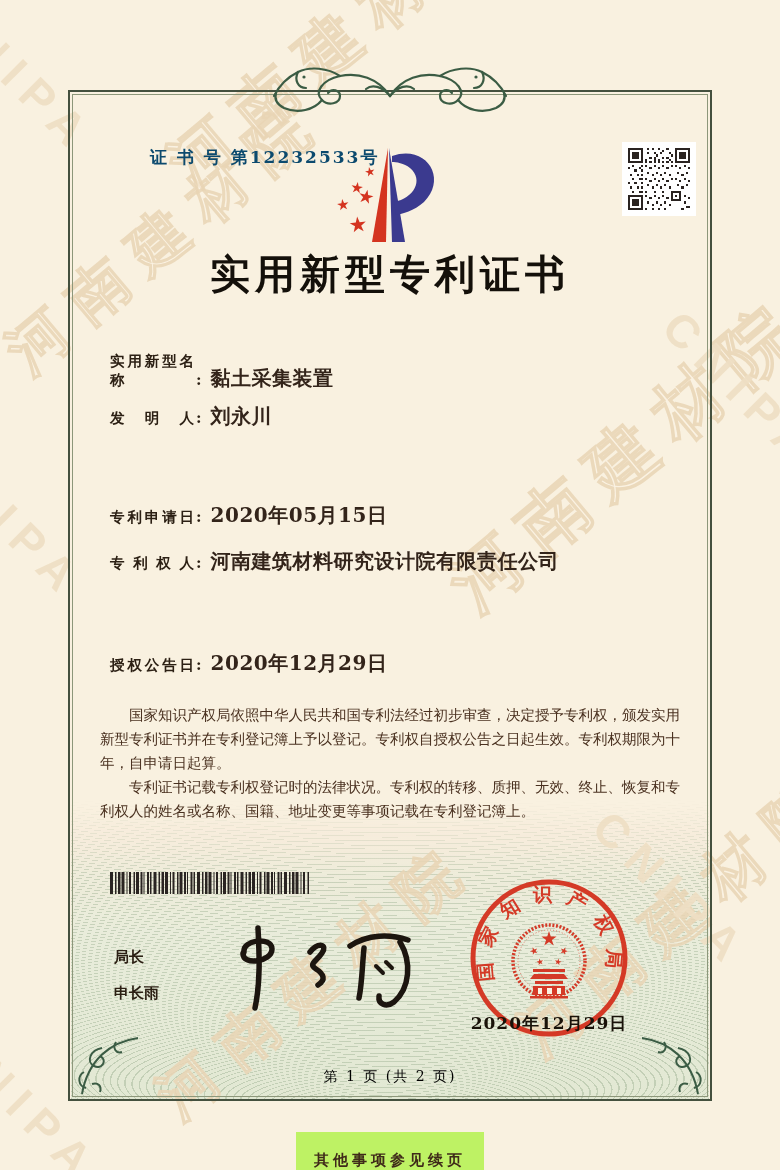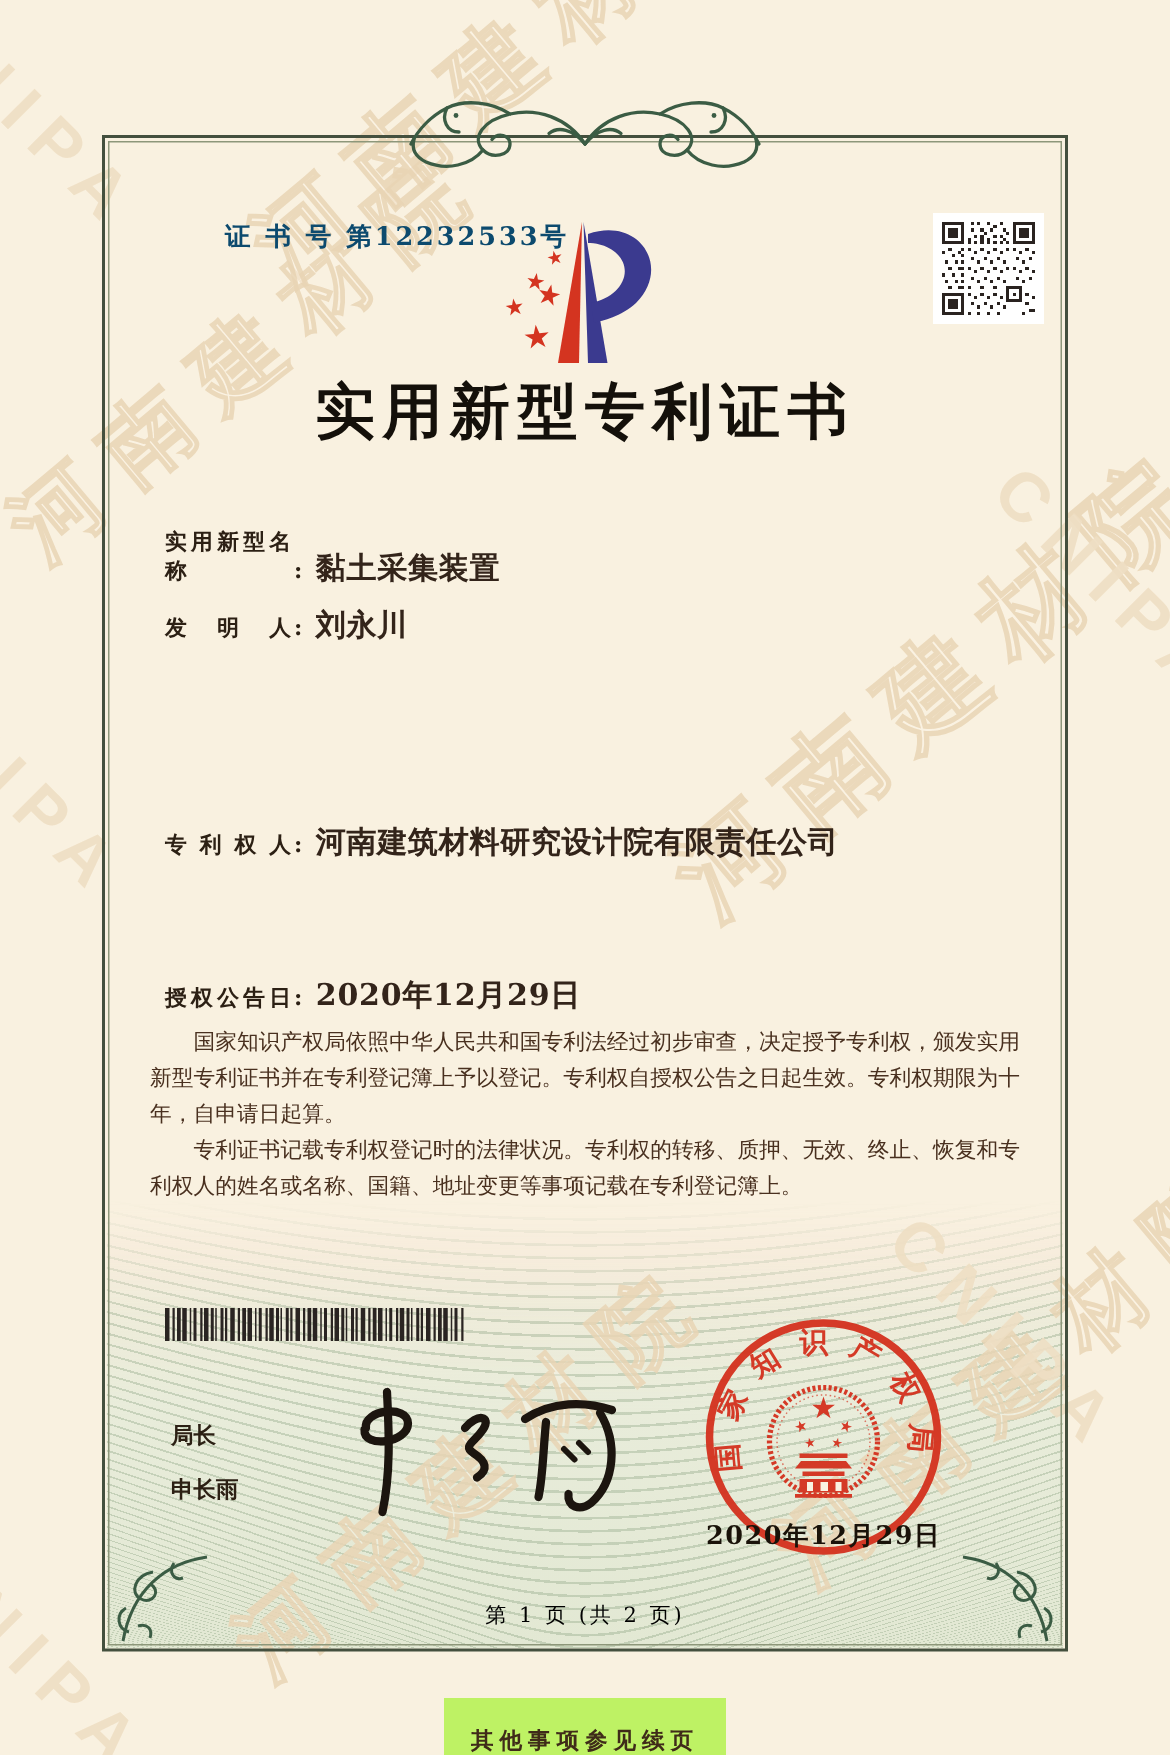--- a/index.html
+++ b/index.html
@@ -53,21 +53,21 @@
       background:#fff; padding:6px;}
   .logo{position:absolute; left:326px; top:144px;}
   .title{position:absolute; left:0; top:247px; width:100%; text-align:center;
          font-size:40px; font-weight:700; letter-spacing:5px; color:#14100a;}
   .frow{position:absolute; left:110px; width:580px; height:24px;}
   .flabel{display:inline-block; width:84px; text-align:justify; text-align-last:justify;
           font-size:14.5px; font-weight:700; vertical-align:baseline;}
   .fcolon{font-size:15px; font-weight:700; margin:0 9px 0 2px;}
   .fvalue{font-size:20px; font-weight:700; color:#33241a; letter-spacing:.5px;}
   .grant2{position:absolute; left:265px; top:0;}
-  .paras{position:absolute; left:100px; top:683px; width:590px;
+  .paras{position:absolute; left:100px; top:703px; width:590px;
          font-size:14.5px; line-height:24px; color:#49301f; font-weight:500;font-family:Liberation Serif, serif;}
   .paras p{margin:0; text-indent:2em;}
   .barcode{position:absolute; left:110px; top:872px;}
   .signer-title{position:absolute; left:114px; top:948px; font-size:15px; font-weight:700;}
   .signer-name{position:absolute; left:114px; top:984px; font-size:15px; font-weight:700;}
   .signature{position:absolute; left:222px; top:922px;}
   .seal{position:absolute; left:464px; top:873px; opacity:.95;}
   .seal-date{position:absolute; left:458px; top:1012px; width:182px; text-align:center;
              font-size:17px; font-weight:700; color:#191209; letter-spacing:1px;}
   .pagenum{position:absolute; left:0; top:1068px; width:100%; text-align:center;
@@ -180,20 +180,23 @@
     </svg>
 
     <div class="title">实用新型专利证书</div>
 
     <div class="frow" style="top:352px">
       <span class="flabel">实用新型名称</span><span class="fcolon">:</span><span class="fvalue">黏土采集装置</span>
     </div>
     <div class="frow" style="top:403px">
       <span class="flabel">发明人</span><span class="fcolon">:</span><span class="fvalue">刘永川</span>
     </div>
+    <div class="frow" style="top:502px">
+      <span class="flabel">专利申请日</span><span class="fcolon">:</span><span class="fvalue">2020年05月15日</span>
+    </div>
     <div class="frow" style="top:548px">
       <span class="flabel">专利权人</span><span class="fcolon">:</span><span class="fvalue">河南建筑材料研究设计院有限责任公司</span>
     </div>
     <div class="frow" style="top:650px">
       <span class="flabel">授权公告日</span><span class="fcolon">:</span><span class="fvalue">2020年12月29日</span>
     </div>
 
     <div class="paras">
       <p>国家知识产权局依照中华人民共和国专利法经过初步审查，决定授予专利权，颁发实用新型专利证书并在专利登记簿上予以登记。专利权自授权公告之日起生效。专利权期限为十年，自申请日起算。</p>
       <p>专利证书记载专利权登记时的法律状况。专利权的转移、质押、无效、终止、恢复和专利权人的姓名或名称、国籍、地址变更等事项记载在专利登记簿上。</p>

